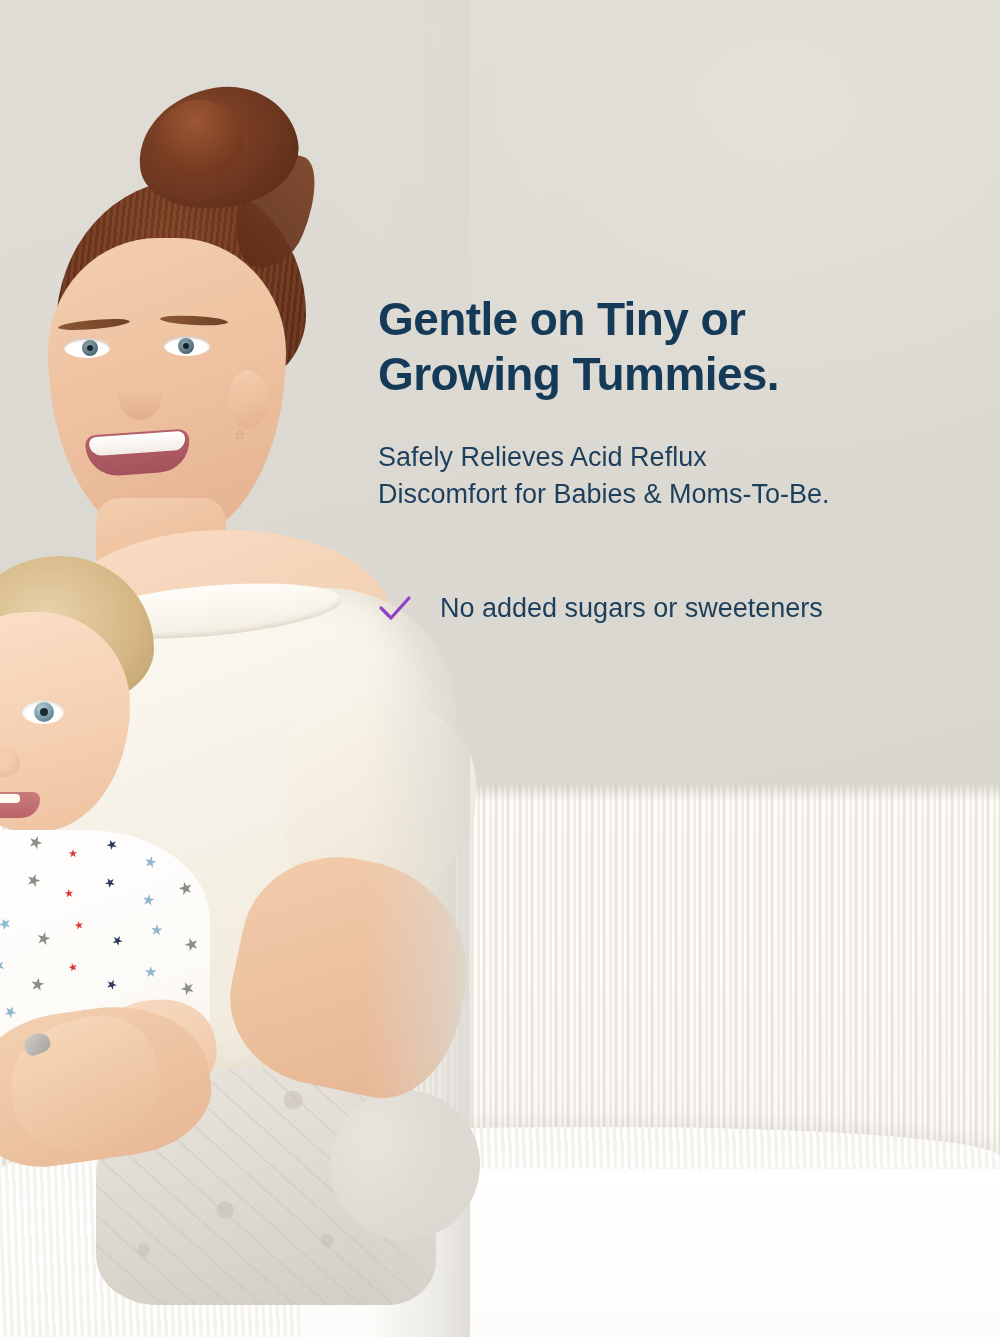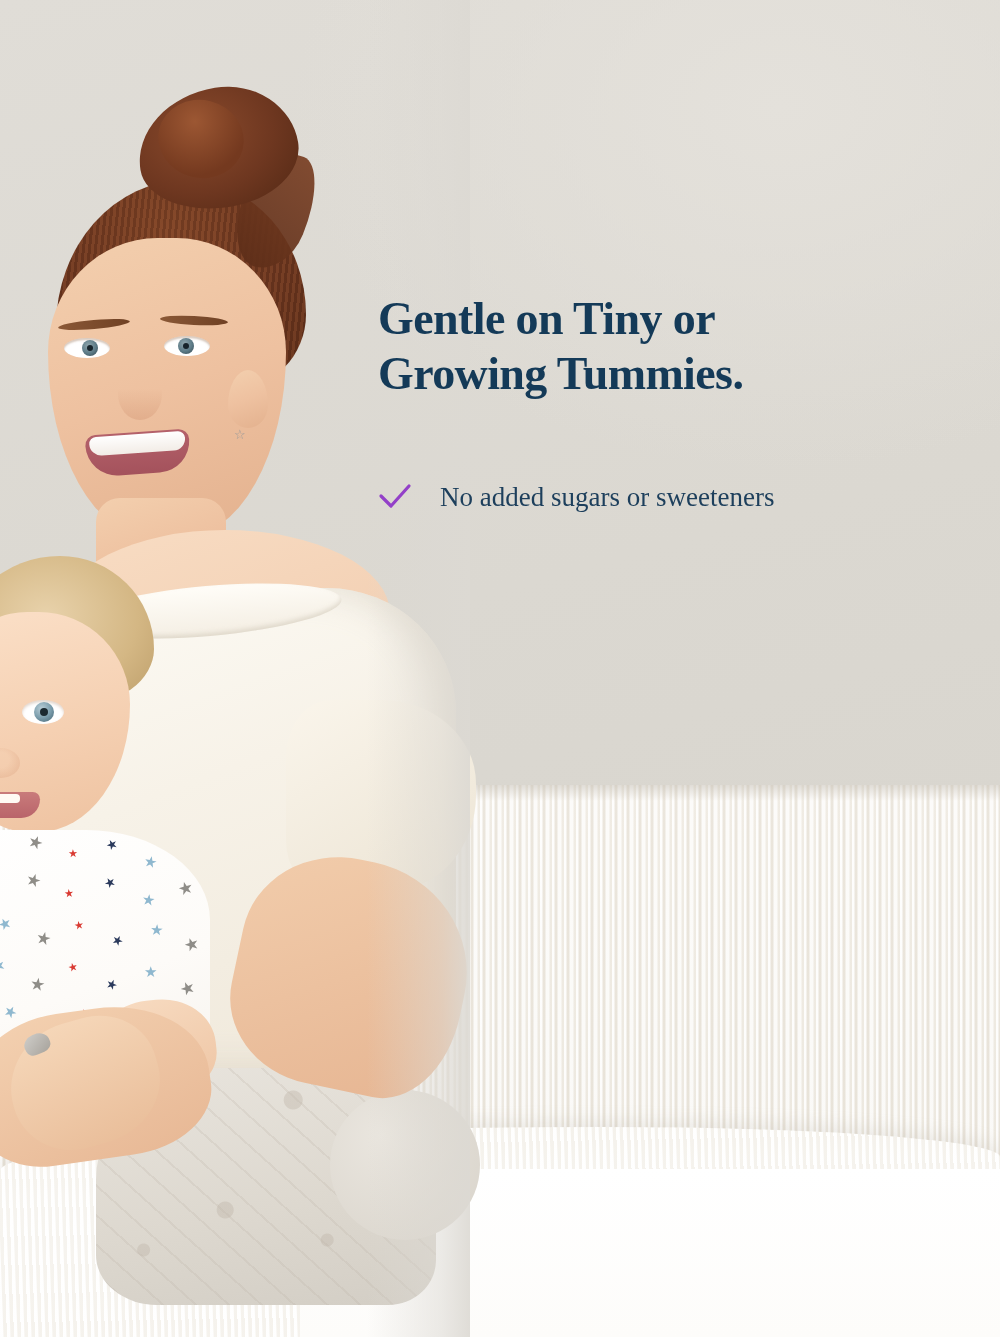--- a/index.html
+++ b/index.html
@@ -266,21 +266,21 @@
   }
 
   
   .person-blend {
     position:absolute; left:0; top:0; width:470px; height:1337px;
     pointer-events:none;
     background:linear-gradient(90deg, rgba(220,217,211,0) 78%, rgba(220,217,211,.55) 94%, rgba(220,217,211,.9) 100%);
   }
 
   
-  .copy { position:absolute; left:378px; top:292px; width:600px;font-family:Liberation Serif, serif; }
+  .copy { position:absolute; left:378px; top:292px; width:600px; }
 
   .headline {
     font-size:46px;
     font-weight:700;
     line-height:1.19;
     letter-spacing:-.6px;
     color:#143a58;
     white-space:pre-line;
   }
   .subhead {
@@ -419,20 +419,22 @@
     <div class="m-nail"></div>
 
     <div class="person-blend"></div>
   </div>
 
   <div class="copy">
 
     <div class="headline">Gentle on Tiny or
 Growing Tummies.</div>
 
+    <div class="subhead">Safely Relieves Acid Reflux
+Discomfort for Babies &amp; Moms-To-Be.</div>
 
     <div class="benefits" id="benefit-list">
         <div class="benefit">
           <svg class="check" viewBox="0 0 34 34">
             <path d="M3 16 L13 26 L31 6" fill="none" stroke="#9340c8" stroke-width="3.2" stroke-linecap="round" stroke-linejoin="round"></path>
           </svg>
           <span class="btext">No added sugars or sweeteners</span>
         </div>
       </div>
   </div>

